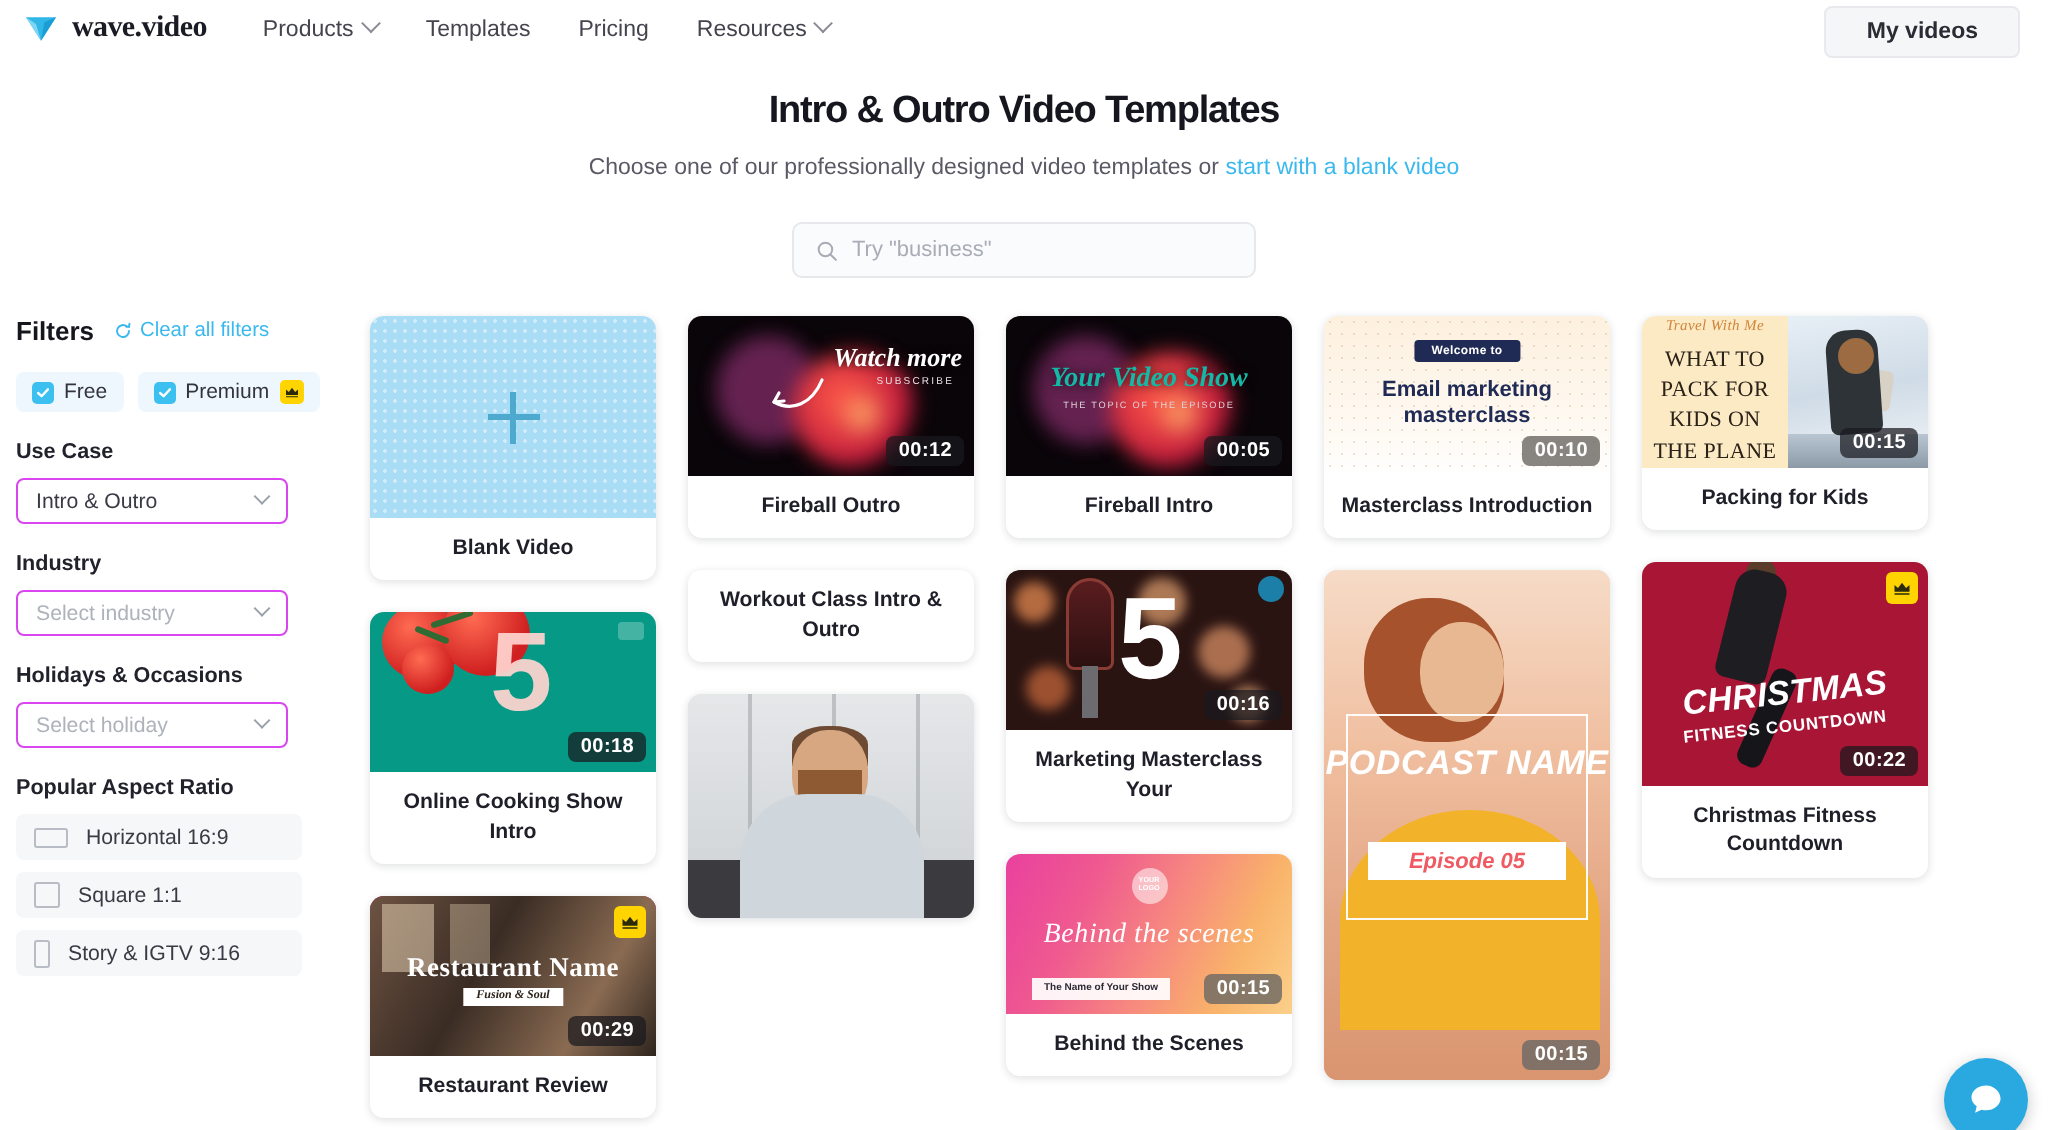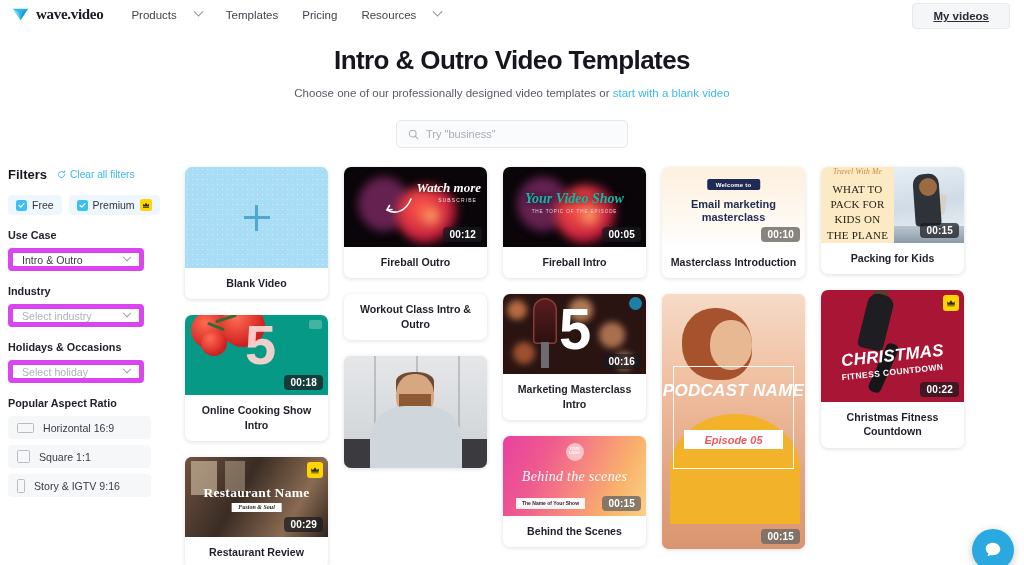--- a/index.html
+++ b/index.html
@@ -18,39 +18,39 @@
     padding: 0 14px 0 12px;
     position: relative;
   }
   .logo-wrap { display: flex; align-items: center; gap: 7px; }
   .logo-mark { width: 17px; height: 15px; display: block; }
   .logo-text {
     font-size: 15px; font-weight: bold; letter-spacing: -0.3px; color: #1b1b26; font-family: Liberation Serif, serif;
   }
   .nav { display: flex; align-items: center; margin-left: 28px; gap: 24px; }
   .nav-item {
-    font-size: 11.5px; color: #44444f; display: flex; align-items: center; gap: 18px;
+    font-size: 11.5px; color: #44444f; display: flex; align-items: center; gap: 5px;
     cursor: pointer; white-space: nowrap;
   }
   .caret {
     width: 7px; height: 7px; border-right: 1.3px solid #8b8b95;
     border-bottom: 1.3px solid #8b8b95; transform: rotate(45deg) translate(-2px,-2px);
     display: inline-block;
   }
   .myvideos-btn {
     position: absolute; right: 14px; top: 3px;
     background: #f5f6f8; border: 1px solid #e8e9ed; border-radius: 4px;
     font-size: 11.5px; font-weight: bold; color: #2b2b35;
-    padding: 6px 20px; cursor: pointer; text-decoration: underline;
+    padding: 6px 20px; cursor: pointer;
   }
 
   
   .hero { text-align: center; padding-top: 16px; }
   .hero h1 {
-    font-size: 26px; font-weight: bold; letter-spacing: -0.6px; color: #16161f;
+    font-size: 19px; font-weight: bold; letter-spacing: -0.6px; color: #16161f;
   }
   .hero p {
     margin-top: 11px; font-size: 11.5px; color: #5a5a66;
   }
   .hero p a { color: #3bb9ee; text-decoration: none; cursor: pointer; }
 
   .search-wrap { display: flex; justify-content: center; margin-top: 21px; }
   .search-box {
     width: 232px; height: 28px; background: #fafbfc;
     border: 1px solid #e6e8ec; border-radius: 5px;
@@ -93,21 +93,21 @@
     width: 12px; height: 12px; background: #ffd400; border-radius: 2.5px;
     display: flex; align-items: center; justify-content: center; flex: 0 0 auto;
   }
   .crown-badge svg { width: 8px; height: 8px; }
 
   .filter-group { margin-top: 14px; padding-left: 4px; }
   .filter-label {
     font-size: 10.8px; font-weight: bold; color: #22222c; margin-bottom: 7px;
   }
   .select {
-    width: 136px; height: 23px; border: 5px solid #d946ef; border-radius: 4px;
+    width: 136px; height: 23px; border: 1px solid #d946ef; border-radius: 4px;
     background: #fff; display: flex; align-items: center; justify-content: space-between;
     padding: 0 9px; cursor: pointer;
   }
   .select-val { font-size: 10.6px; color: #3a3a45; }
   .select-val.placeholder { color: #adb2bb; }
   .sel-caret {
     width: 6px; height: 6px; border-right: 1.2px solid #9aa0aa;
     border-bottom: 1.2px solid #9aa0aa; transform: rotate(45deg) translate(-2px,-2px);
   }
 
@@ -672,21 +672,21 @@
             <span class="mic-bok" style="left:66px;top:4px;width:24px;height:24px;background:#f5b07a;"></span>
             <span class="mic-bok" style="left:96px;top:28px;width:26px;height:26px;background:#f0a070;"></span>
             <span class="mic-bok" style="left:10px;top:48px;width:22px;height:22px;background:#d9713f;"></span>
             <span class="mic-bok" style="left:112px;top:58px;width:18px;height:18px;background:#f3b487;"></span>
             <span class="mic-body"></span>
             <span class="mic-stand"></span>
             <span class="mic-num">5</span>
             <span class="mic-dot"></span>
             <span class="dur">00:16</span>
           </div>
-          <div class="card-title">Marketing Masterclass Intro</div>
+          <div class="card-title">Marketing Masterclass Your</div>
         </div>
 
         <div class="card">
           <div class="thumb t169 bts">
             <span class="bts-logo">YOUR LOGO</span>
             <span class="bts-title">Behind the scenes</span>
             <span class="bts-pill">The Name of Your Show</span>
             <span class="dur light">00:15</span>
           </div>
           <div class="card-title">Behind the Scenes</div>

